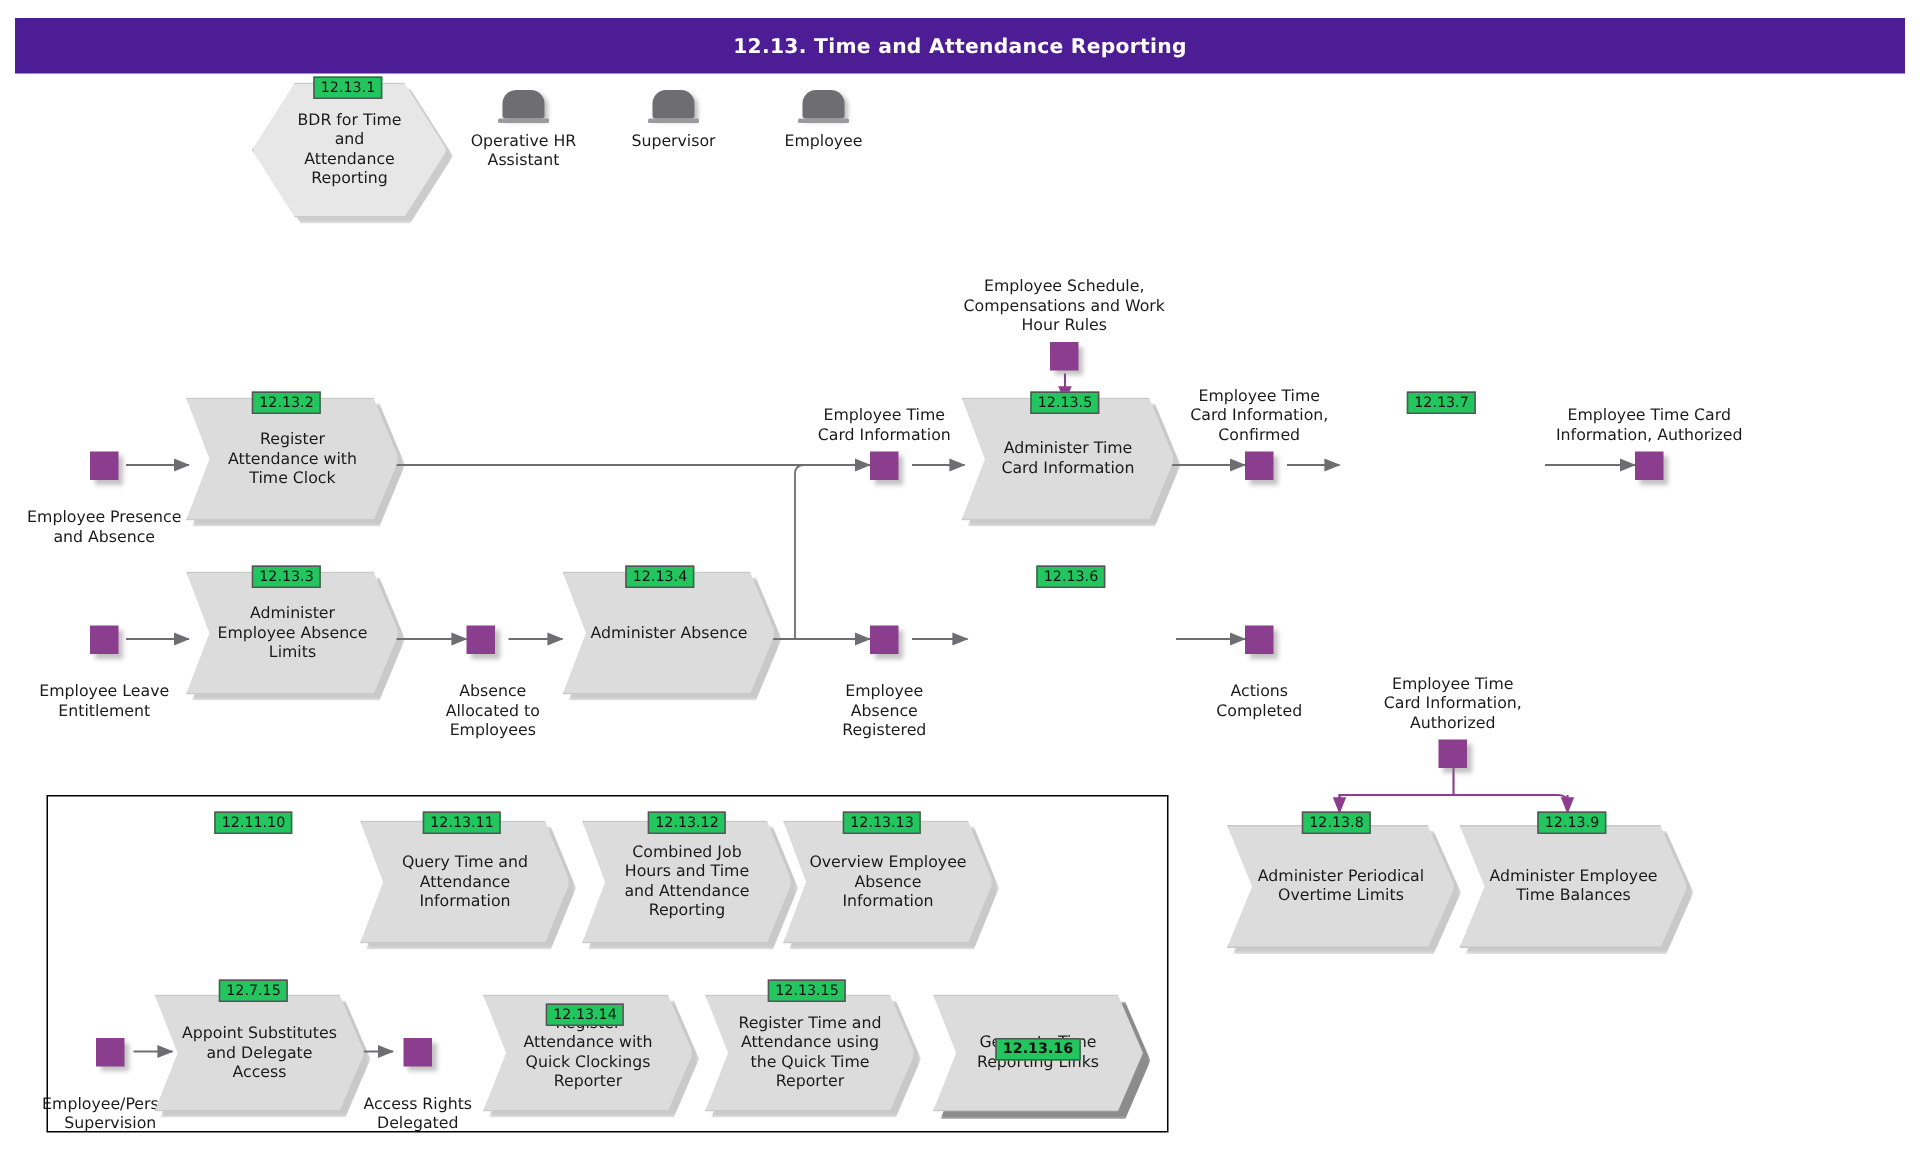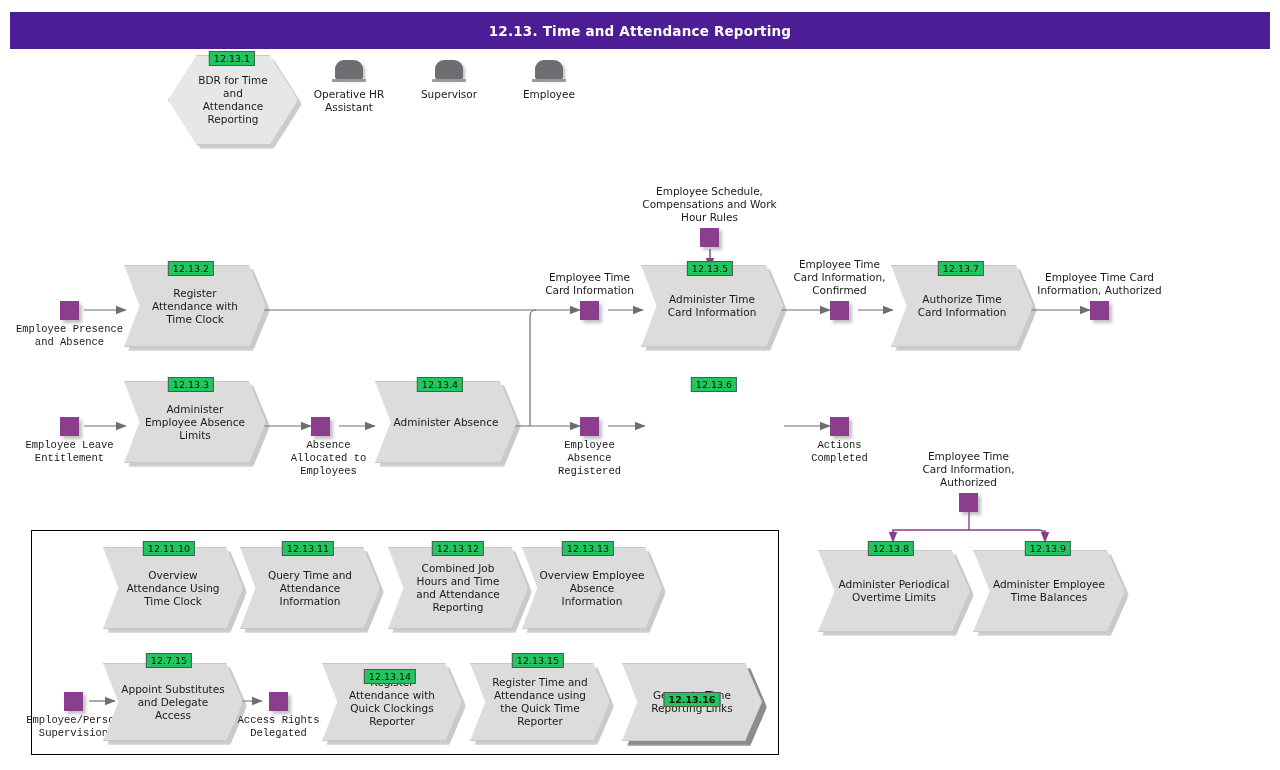--- a/index.html
+++ b/index.html
@@ -79,21 +79,21 @@
     position:absolute;left:0;top:0;width:19px;height:19px;
     background:#8B3E8D;display:block;
     box-shadow:3px 3px 3px rgba(120,120,120,.45);
   }
   .sqcap{
     position:absolute;left:50%;transform:translateX(-50%);
     text-align:center;font-size:10.5px;line-height:13px;
     white-space:nowrap;color:#1a1a1a;
   }
   .sqcap.above{bottom:100%;margin-bottom:4px;}
-  .sqcap.below{top:100%;margin-top:3px;font-family:Liberation Mono, monospace;}
+  .sqcap.below{top:100%;margin-top:19px;}
 
   
   .actor{position:absolute;text-align:center;}
   .actor .head{
     position:relative;width:34px;height:24px;margin:0 auto;
   }
   .actor .head .cap{
     position:absolute;left:3px;top:0;width:28px;height:19px;
     background:#6E6E72;border-radius:9px 9px 2px 2px;
     box-shadow:2px 2px 3px rgba(130,130,130,.5);
@@ -286,48 +286,38 @@
 
   <div class="node" style="left:641px;top:265px;width:142px;height:82px;">
     <div class="chev-sh"></div>
     <div class="chev"></div>
     <div class="lbl">Administer Time Card Information</div>
   </div>
   <div class="idbox" style="left:710px;top:261px;">12.13.5</div>
 
   <div class="idbox" style="left:714px;top:377px;text-align:center;">12.13.6</div>
 
-  <div class="node" style="left:891px;top:265px;width:142px;height:82px;">
-    <div class="chev-sh"></div>
-    <div class="chev"></div>
-    <div class="lbl">Authorize Time Card Information</div>
-  </div>
   <div class="idbox" style="left:961px;top:261px;">12.13.7</div>
 
   <div class="node" style="left:818px;top:550px;width:152px;height:82px;">
     <div class="chev-sh"></div>
     <div class="chev"></div>
     <div class="lbl">Administer Periodical Overtime Limits</div>
   </div>
   <div class="idbox" style="left:891px;top:541px;">12.13.8</div>
 
   <div class="node" style="left:973px;top:550px;width:152px;height:82px;">
     <div class="chev-sh"></div>
     <div class="chev"></div>
     <div class="lbl">Administer Employee Time Balances</div>
   </div>
   <div class="idbox" style="left:1048px;top:541px;">12.13.9</div>
 
   <div class="groupbox" style="left:31px;top:530px;width:748px;height:225px;"></div>
 
-  <div class="node" style="left:103px;top:547px;width:140px;height:82px;">
-    <div class="chev-sh"></div>
-    <div class="chev"></div>
-    <div class="lbl">Overview Attendance Using Time Clock</div>
-  </div>
   <div class="idbox" style="left:169px;top:541px;">12.11.10</div>
 
   <div class="node" style="left:240px;top:547px;width:140px;height:82px;">
     <div class="chev-sh"></div>
     <div class="chev"></div>
     <div class="lbl">Query Time and Attendance Information</div>
   </div>
   <div class="idbox" style="left:308px;top:541px;">12.13.11</div>
 
   <div class="node" style="left:388px;top:547px;width:140px;height:82px;">

